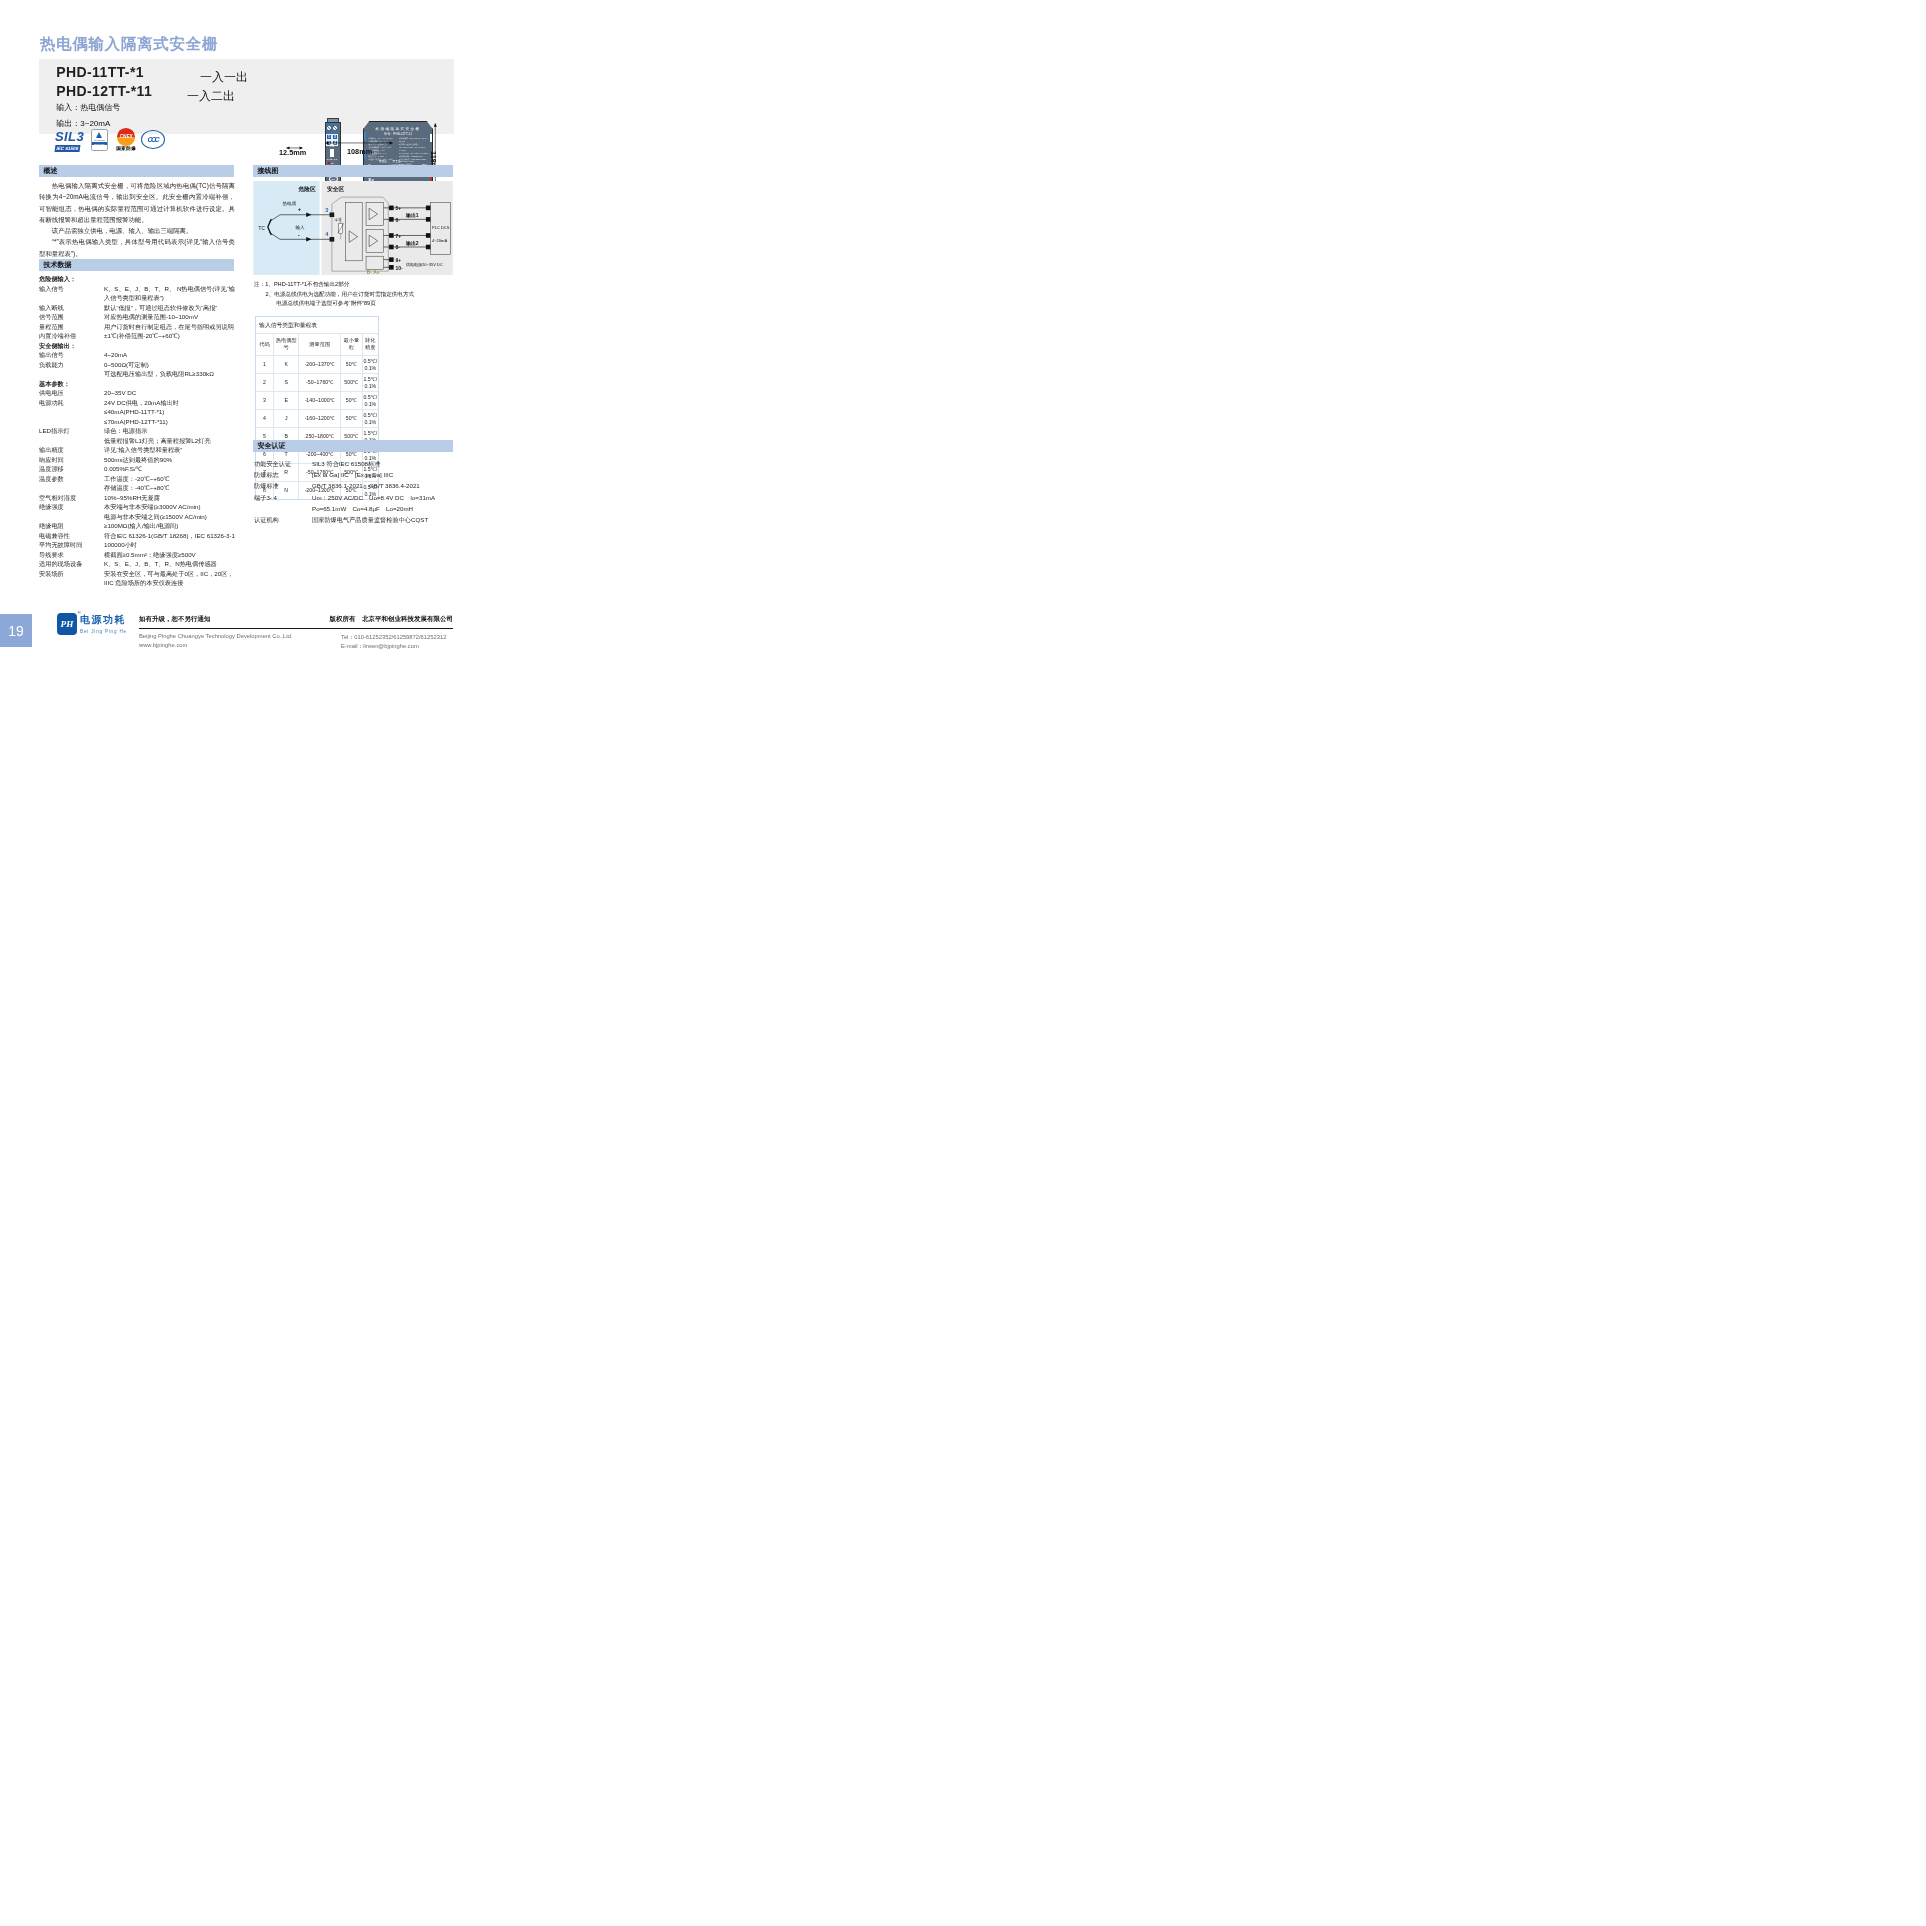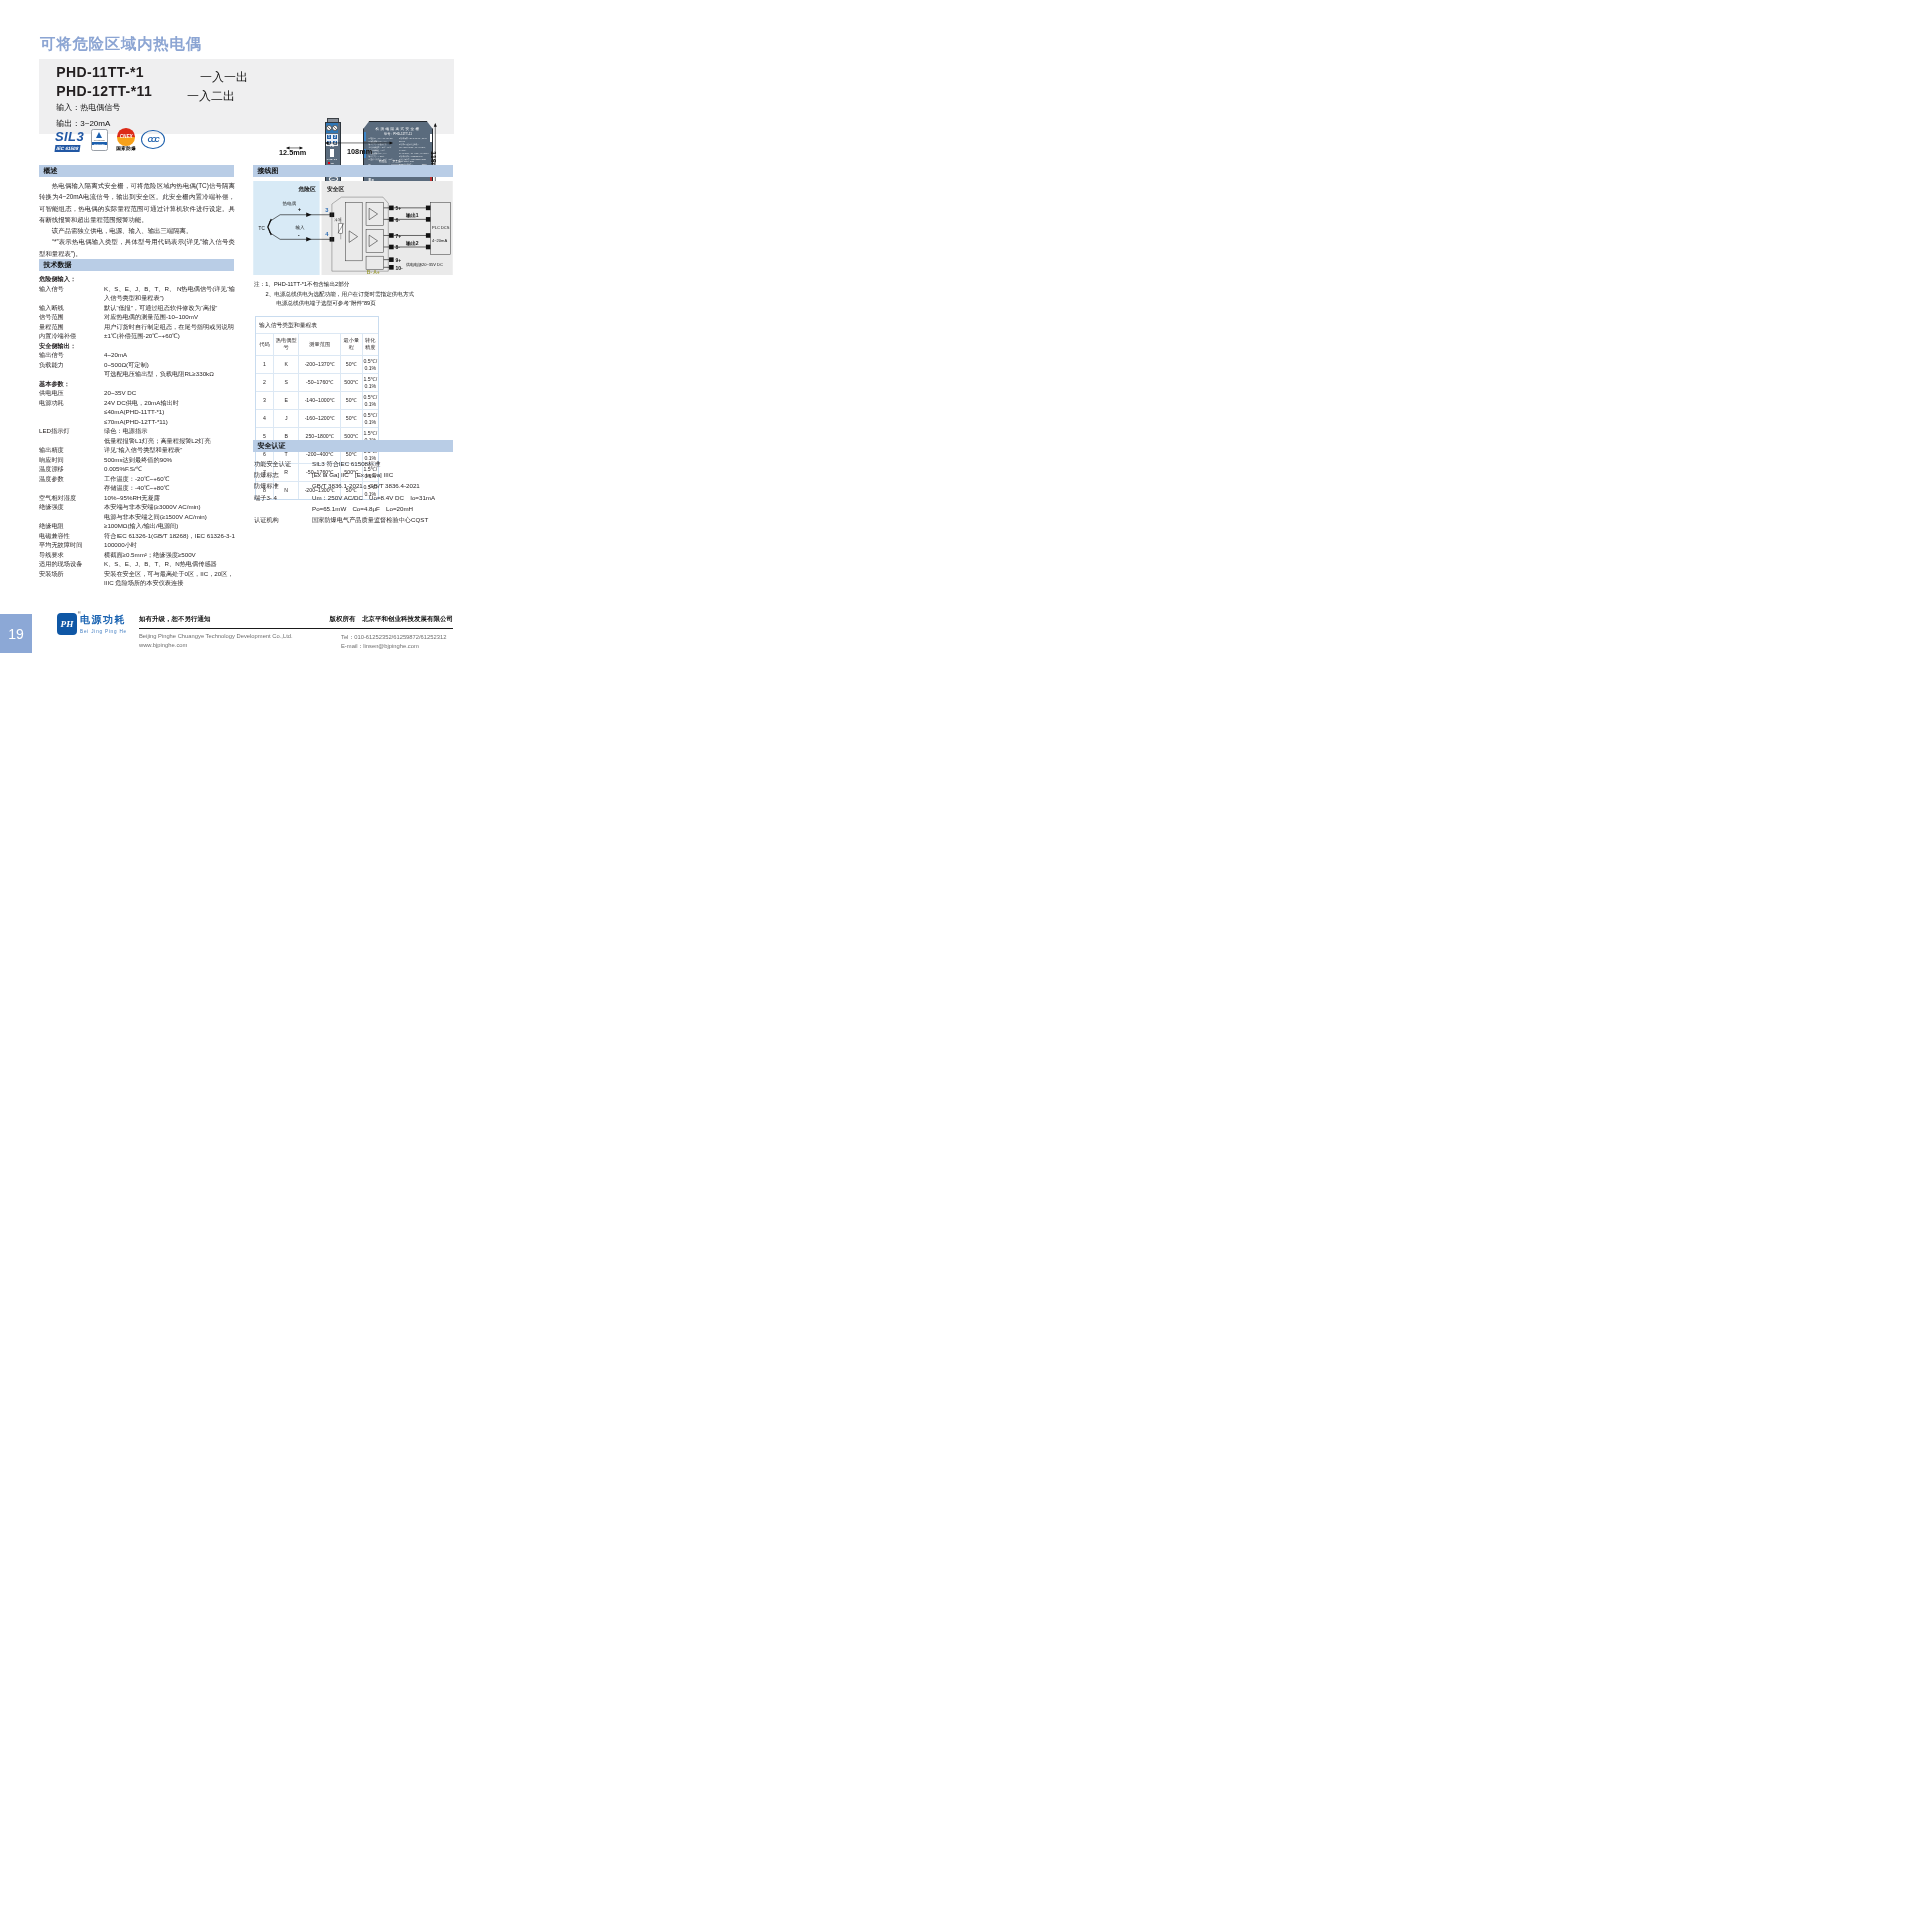--- a/index.html
+++ b/index.html
@@ -128,21 +128,21 @@
   .rtable td{text-align:center;padding:1.5px 0.8px;height:7px;}
   .rtable th,.rtable td{border:0.8px solid #DCE8F4;border-top:none;}
   .rtable tr :first-child{border-left:none;} .rtable tr :last-child{border-right:none;}
   .rtable tr:last-child td{border-bottom:none;}
   
   .cert{left:254px;top:458px;width:200px;font-size:6.2px;line-height:11.2px;}
   .crow{display:flex;}
   .cl{width:58px;flex:none;}
   .cv{flex:1;white-space:pre-line;}
   
-  .pageno{left:0;top:614px;width:32px;height:39px;background:#8CA8D6;color:#fff;
+  .pageno{left:0;top:614px;width:32px;height:33px;background:#8CA8D6;color:#fff;
           display:flex;align-items:center;justify-content:center;font-size:14px;}
   .flogo{left:57px;top:613px;display:flex;gap:3.1px;align-items:flex-start;}
   .flogo-sq{position:relative;width:20px;height:22.3px;background:#0F57A5;border-radius:3.9px;
             display:flex;align-items:center;justify-content:center;}
   .flogo-sq span{color:#fff;font-size:9.2px;font-weight:bold;font-style:italic;font-family:"Liberation Serif",serif;}
   .flogo-reg{position:absolute;right:-3.9px;top:-3.1px;color:#111;font-size:4.2px;}
   .flogo-cn{font-size:10px;font-weight:bold;color:#1B64B2;font-family:"Liberation Serif",serif;letter-spacing:1.5px;}
   .flogo-en{font-size:4.6px;color:#3E7BC0;letter-spacing:0.8px;margin-top:1.5px;}
   .fslogan{left:139px;top:615px;font-size:6.5px;font-weight:bold;font-family:"Liberation Serif",serif;color:#111;}
   .fline{left:139px;top:628px;width:314px;height:1.2px;background:#1A1A1A;}
@@ -150,21 +150,21 @@
   .fweb{left:139px;top:642px;font-size:5.8px;color:#6E6E6E;}
   .fcopy{top:615px;right:39px;font-size:6.5px;font-weight:bold;font-family:"Liberation Serif",serif;color:#111;}
   .ftel{left:341px;top:633px;font-size:5.8px;color:#6E6E6E;}
   .femail{left:341px;top:642px;font-size:5.8px;color:#6E6E6E;}
 </style>
 </head>
 <body>
 
 <div class="page">
 
-  <div class="abs doc-title">可将危险区域内热电偶</div>
+  <div class="abs doc-title">热电偶输入隔离式安全栅</div>
 
   <div class="abs hero">
     <div class="abs model-name" style="left:17.3px;top:5.4px;">PHD-11TT-*1</div>
     <div class="abs model-io" style="left:161px;top:10px;">一入一出</div>
     <div class="abs model-name" style="left:17.3px;top:24px;">PHD-12TT-*11</div>
     <div class="abs model-io" style="left:148px;top:28.5px;">一入二出</div>
     <div class="abs io-line" style="left:17.3px;top:43px;">输入：热电偶信号</div>
     <div class="abs io-line" style="left:17.3px;top:59px;">输出：3~20mA</div>
 
     <div class="abs badge-sil" style="left:16px;top:70px;">

